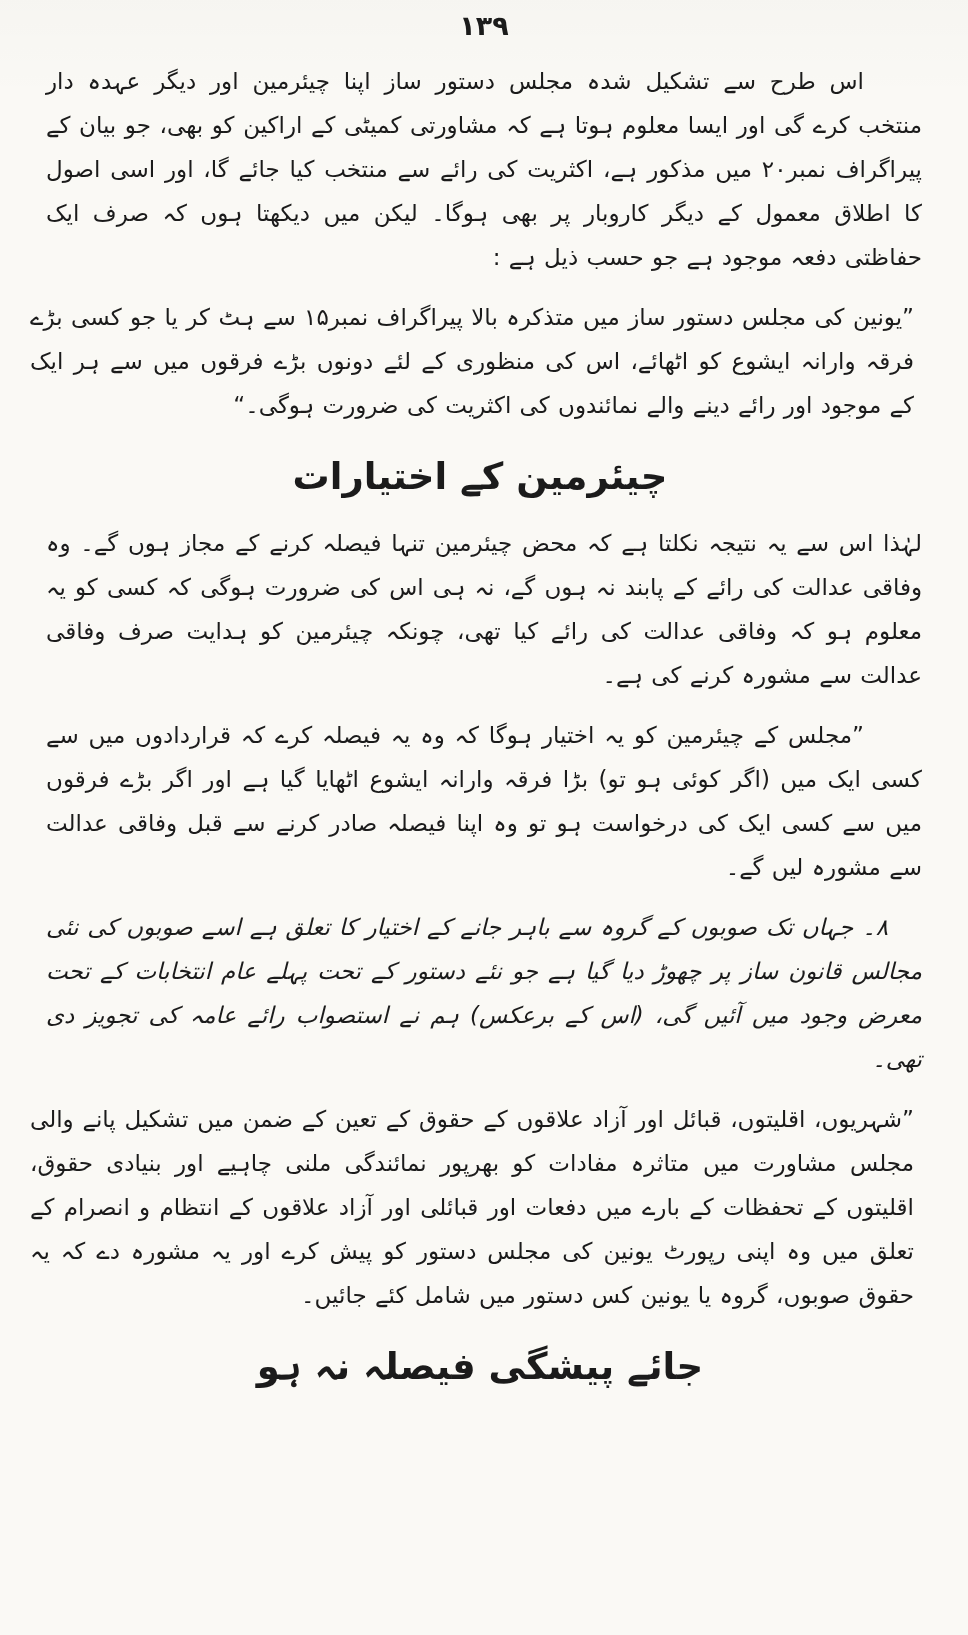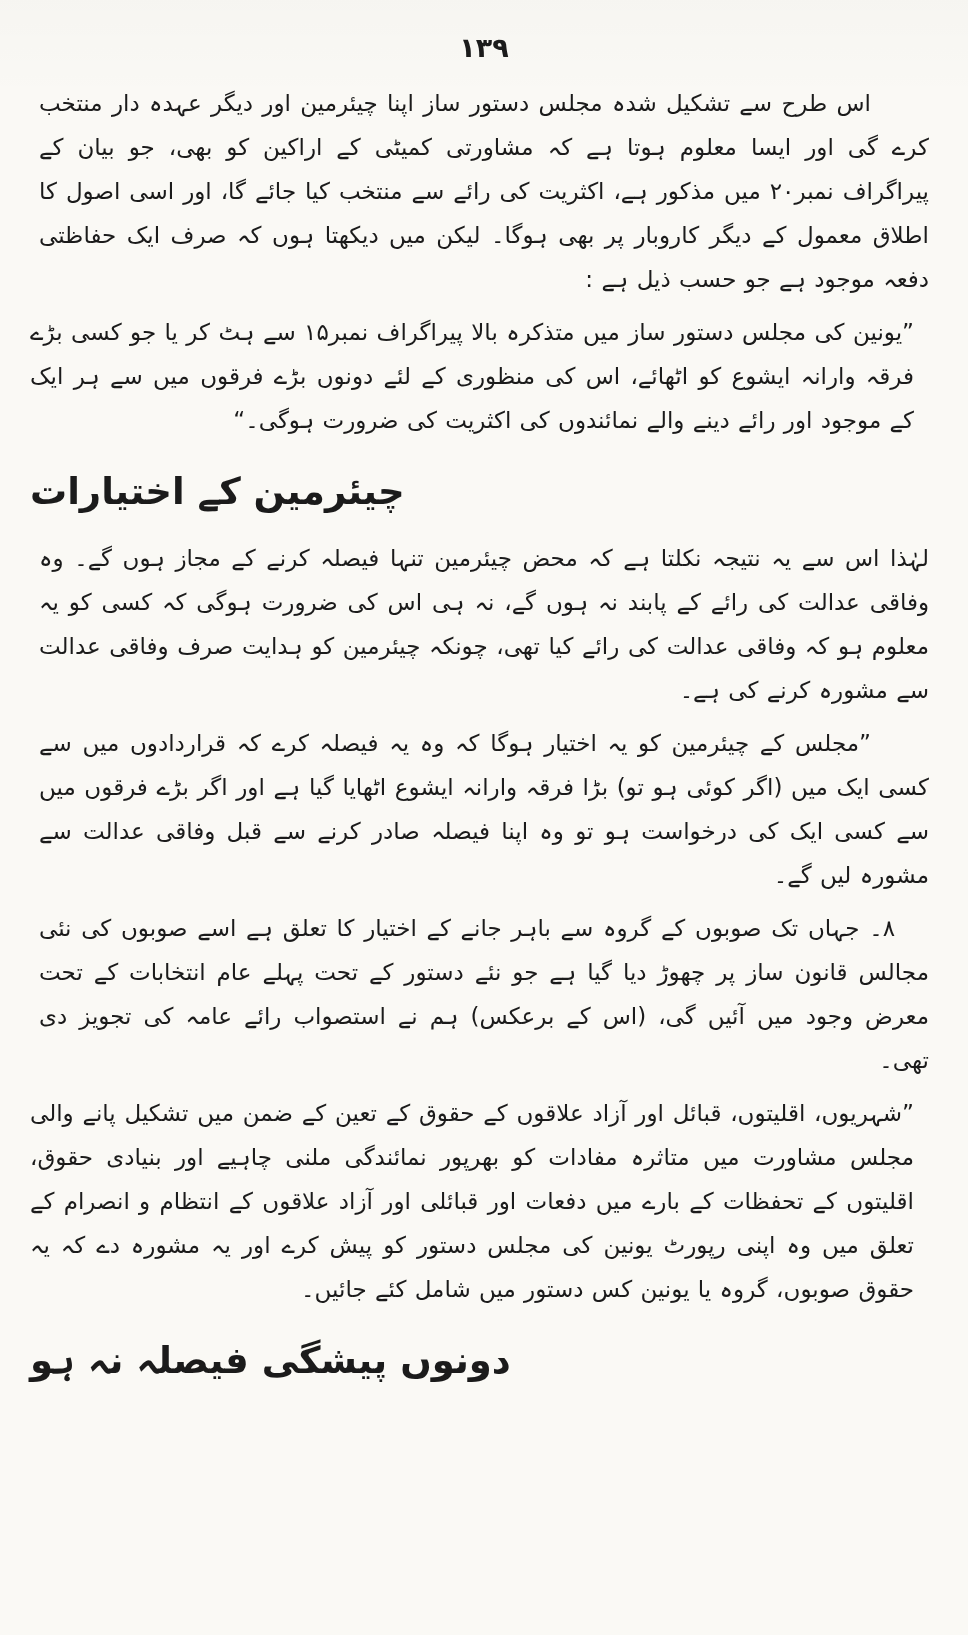--- a/index.html
+++ b/index.html
@@ -12,55 +12,56 @@
     background: #faf9f5;
     overflow: hidden;
     font-family: "DejaVu Sans", sans-serif;
     color: #1b1b1b;
   }
   .page {
     direction: rtl;
     box-sizing: border-box;
     width: 968px;
     height: 1635px;
-    padding: 32px 30px 10px 30px;
+    padding: 10px 30px 10px 30px;
     background:
       linear-gradient(180deg, rgba(0,0,0,0.015) 0%, rgba(0,0,0,0) 6%),
       #faf9f5;
   }
   .page-number {
     text-align: center;
     font-size: 27px;
     font-weight: bold;
     letter-spacing: 1px;
     margin: 0 0 18px 0;
   }
   .para {
-    margin: 9px;
+    margin: 16px;
     font-size: 23px;
     line-height: 44px;
     text-align: justify;
     text-justify: inter-word;
     word-spacing: 1px;
   }
   .para.indent {
     text-indent: 58px;
   }
   .para.num-indent {
     text-indent: 34px;
+    font-style: italic;
   }
   .para.quote {
     
     margin: 0 24px 0 0;
   }
   .heading {
     margin: 26px 8px 20px 0;
     font-size: 37px;
     font-weight: bold;
-    text-align: left;
+    text-align: center;
     line-height: 1.3;
   }
 </style>
 </head>
 <body>
 
 <div class="page">
 
   <div class="page-number">۱۳۹</div>
 
@@ -72,16 +73,16 @@
 
   <p class="para">لہٰذا اس سے یہ نتیجہ نکلتا ہے کہ محض چیئرمین تنہا فیصلہ کرنے کے مجاز ہوں گے۔ وہ وفاقی عدالت کی رائے کے پابند نہ ہوں گے، نہ ہی اس کی ضرورت ہوگی کہ کسی کو یہ معلوم ہو کہ وفاقی عدالت کی رائے کیا تھی، چونکہ چیئرمین کو ہدایت صرف وفاقی عدالت سے مشورہ کرنے کی ہے۔</p>
 
   <p class="para indent">”مجلس کے چیئرمین کو یہ اختیار ہوگا کہ وہ یہ فیصلہ کرے کہ قراردادوں میں سے کسی ایک میں (اگر کوئی ہو تو) بڑا فرقہ وارانہ ایشوع اٹھایا گیا ہے اور اگر بڑے فرقوں میں سے کسی ایک کی درخواست ہو تو وہ اپنا فیصلہ صادر کرنے سے قبل وفاقی عدالت سے مشورہ لیں گے۔</p>
 
   <p class="para num-indent">۸۔    جہاں تک صوبوں کے گروہ سے باہر جانے کے اختیار کا تعلق ہے اسے صوبوں کی نئی مجالس قانون ساز پر چھوڑ دیا گیا ہے جو نئے دستور کے تحت پہلے عام انتخابات کے تحت معرض وجود میں آئیں گی، (اس کے برعکس) ہم نے استصواب رائے عامہ کی تجویز دی تھی۔</p>
 
 
   <p class="para quote">”شہریوں، اقلیتوں، قبائل اور آزاد علاقوں کے حقوق کے تعین کے ضمن میں تشکیل پانے والی مجلس مشاورت میں متاثرہ مفادات کو بھرپور نمائندگی ملنی چاہیے اور بنیادی حقوق، اقلیتوں کے تحفظات کے بارے میں دفعات اور قبائلی اور آزاد علاقوں کے انتظام و انصرام کے تعلق میں وہ اپنی رپورٹ یونین کی مجلس دستور کو پیش کرے اور یہ مشورہ دے کہ یہ حقوق صوبوں، گروہ یا یونین کس دستور میں شامل کئے جائیں۔</p>
 
-  <h2 class="heading">دونوں پیشگی فیصلہ نہ ہو</h2>
+  <h2 class="heading">جائے پیشگی فیصلہ نہ ہو</h2>
 
 
 </div>
 
 </body></html>

